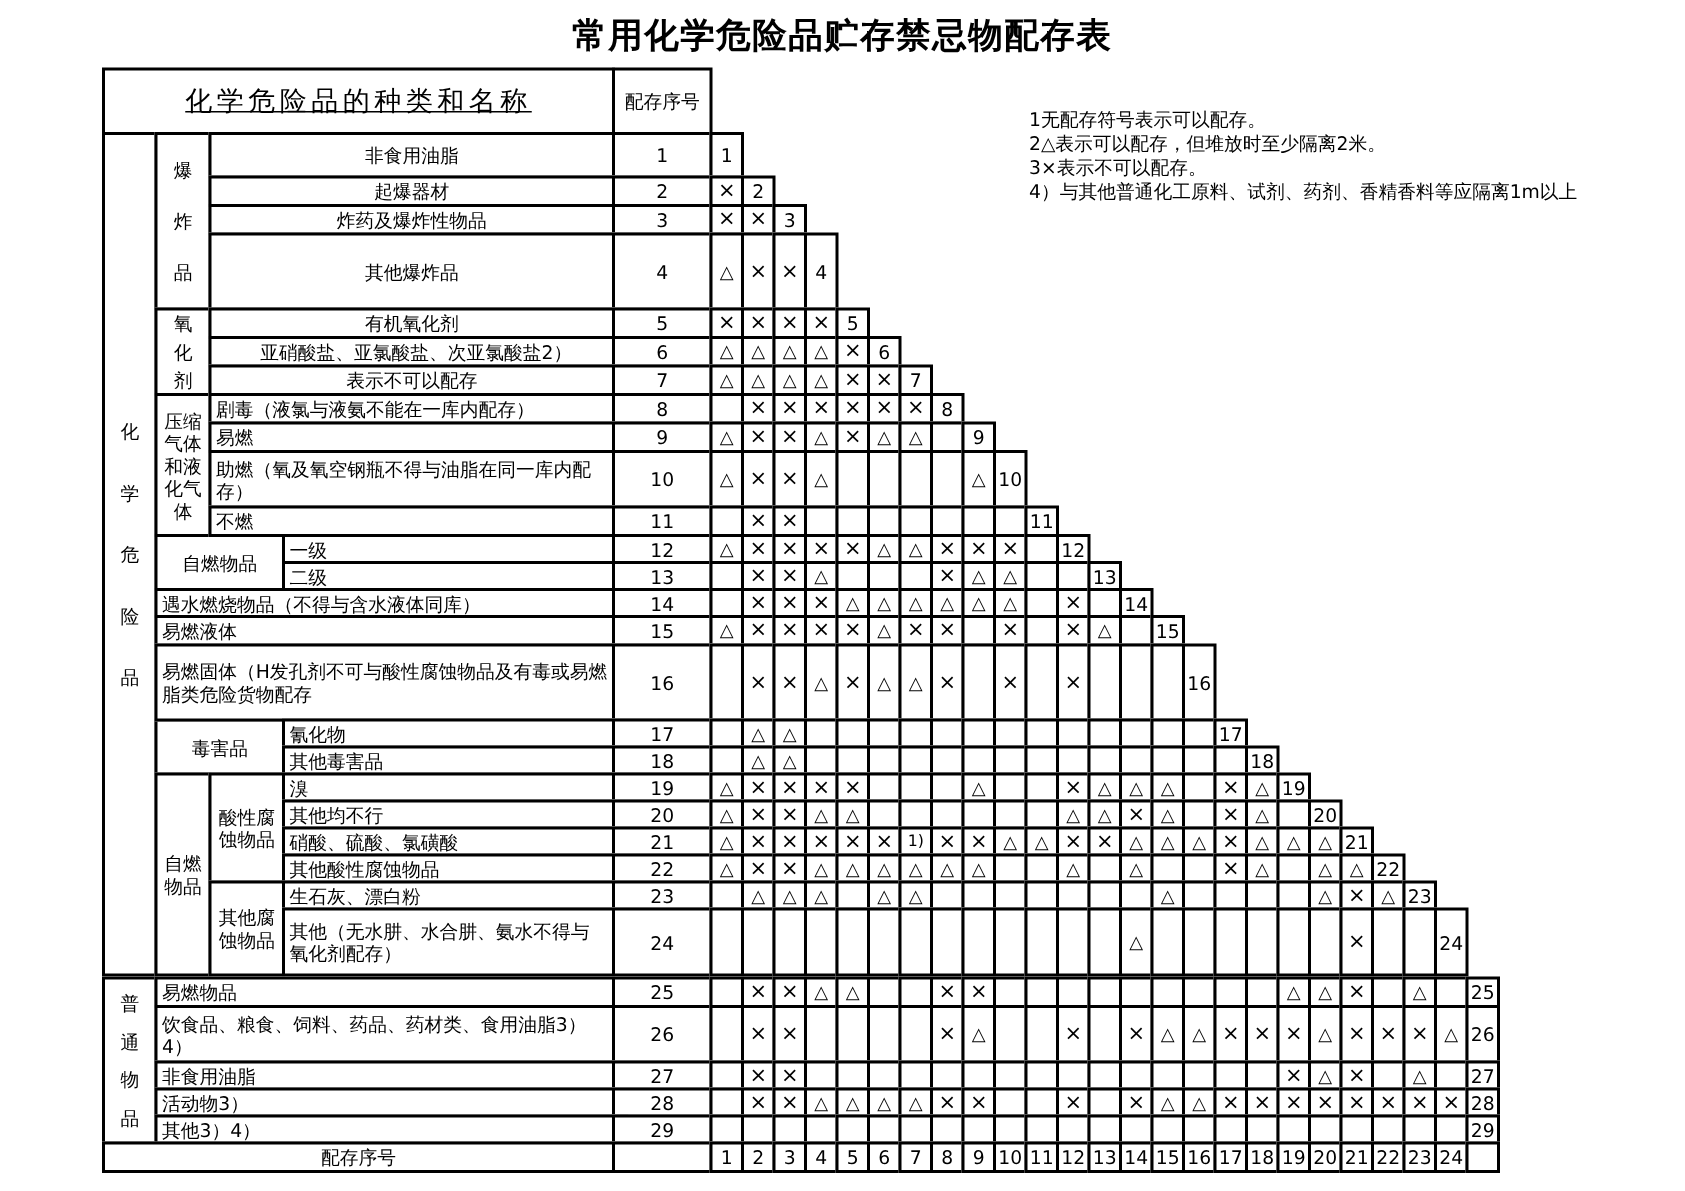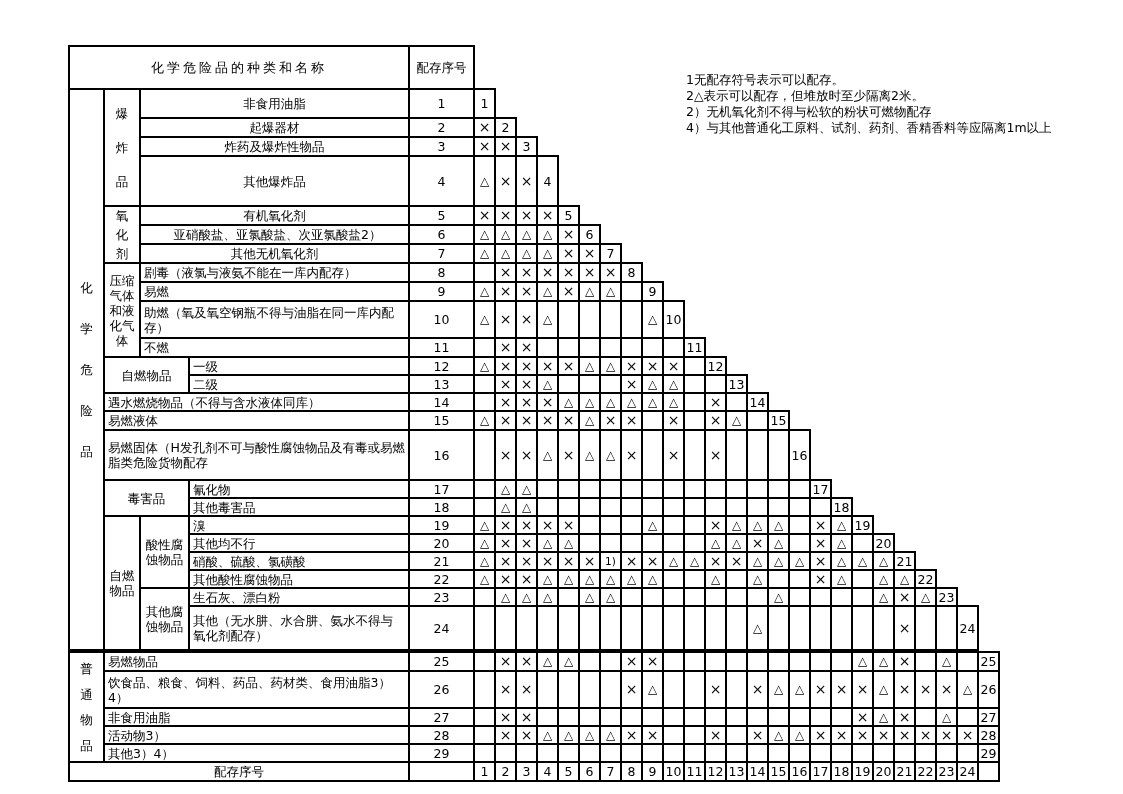--- a/index.html
+++ b/index.html
@@ -8,35 +8,36 @@
   .title{position:absolute;left:0;top:8px;width:1123px;text-align:center;font-size:23px;font-weight:bold;letter-spacing:1px;}
   #notes{position:absolute;left:686px;top:72px;width:437px;font-size:12.5px;}
   .note-line{line-height:16px;}
   .cell{position:absolute;box-sizing:border-box;border:2px solid #000;background:#fff;
         display:flex;align-items:center;justify-content:center;font-size:12.5px;line-height:1.2;
         overflow:hidden;text-align:center;}
   .namecell{justify-content:flex-start;text-align:left;padding:0 3px;}
   .namecenter{justify-content:center;text-align:center;padding:0 2px;}
   .vlabel{flex-direction:column;}
   .wrapc{padding:0 1px;}
-  .hdr{font-size:13px;letter-spacing:3px;}
+  .hdr{font-size:18px;letter-spacing:3px;text-decoration:underline;}
   .hdr2{font-size:12.5px;letter-spacing:0;}
   .sym-t{font-size:12px;}
   .sym-x{font-size:14px;}
   .noteref{font-size:10.5px;}
   .num{font-size:12.5px;}
 </style>
 </head>
 <body>
 
 <div class="page">
+  <div class="title">常用化学危险品贮存禁忌物配存表</div>
   <div id="notes">
       <div class="note-line">1无配存符号表示可以配存。</div>
       <div class="note-line">2△表示可以配存，但堆放时至少隔离2米。</div>
-      <div class="note-line">2）无机氧化剂不得与松软的粉状可燃物配存</div>
+      <div class="note-line">3×表示不可以配存。</div>
       <div class="note-line">4）与其他普通化工原料、试剂、药剂、香精香料等应隔离1m以上</div>
     </div>
   <div id="table">
       <div class="cell hdr" style="left: 68px; top: 45px; width: 342px; height: 45px;">化学危险品的种类和名称</div>
       <div class="cell hdr2 wrapc" style="left: 408px; top: 45px; width: 67px; height: 45px;">配存序号</div>
       <div class="cell vlabel" style="left: 68px; top: 88px; width: 37px; height: 563px; gap: 26px;">
         <span>化</span>
         <span>学</span>
         <span>危</span>
         <span>险</span>
@@ -90,21 +91,21 @@
       <div class="cell sym-x" style="left: 536px; top: 205px; width: 23px; height: 21px;">×</div>
       <div class="cell num" style="left: 557px; top: 205px; width: 23px; height: 21px;">5</div>
       <div class="cell namecenter" style="left: 139px; top: 224px; width: 277px; height: 21px;">亚硝酸盐、亚氯酸盐、次亚氯酸盐2）</div>
       <div class="cell num" style="left: 408px; top: 224px; width: 67px; height: 21px;">6</div>
       <div class="cell sym-t" style="left: 473px; top: 224px; width: 23px; height: 21px;">△</div>
       <div class="cell sym-t" style="left: 494px; top: 224px; width: 23px; height: 21px;">△</div>
       <div class="cell sym-t" style="left: 515px; top: 224px; width: 23px; height: 21px;">△</div>
       <div class="cell sym-t" style="left: 536px; top: 224px; width: 23px; height: 21px;">△</div>
       <div class="cell sym-x" style="left: 557px; top: 224px; width: 23px; height: 21px;">×</div>
       <div class="cell num" style="left: 578px; top: 224px; width: 23px; height: 21px;">6</div>
-      <div class="cell namecenter" style="left: 139px; top: 243px; width: 271px; height: 21px;">其他无机氧化剂</div>
+      <div class="cell namecenter" style="left: 139px; top: 243px; width: 271px; height: 21px;">表示不可以配存</div>
       <div class="cell num" style="left: 408px; top: 243px; width: 67px; height: 21px;">7</div>
       <div class="cell sym-t" style="left: 473px; top: 243px; width: 23px; height: 21px;">△</div>
       <div class="cell sym-t" style="left: 494px; top: 243px; width: 23px; height: 21px;">△</div>
       <div class="cell sym-t" style="left: 515px; top: 243px; width: 23px; height: 21px;">△</div>
       <div class="cell sym-t" style="left: 536px; top: 243px; width: 23px; height: 21px;">△</div>
       <div class="cell sym-x" style="left: 557px; top: 243px; width: 23px; height: 21px;">×</div>
       <div class="cell sym-x" style="left: 578px; top: 243px; width: 23px; height: 21px;">×</div>
       <div class="cell num" style="left: 599px; top: 243px; width: 23px; height: 21px;">7</div>
       <div class="cell namecell" style="left: 139px; top: 262px; width: 271px; height: 21px;">剧毒（液氯与液氨不能在一库内配存）</div>
       <div class="cell num" style="left: 408px; top: 262px; width: 67px; height: 21px;">8</div>

